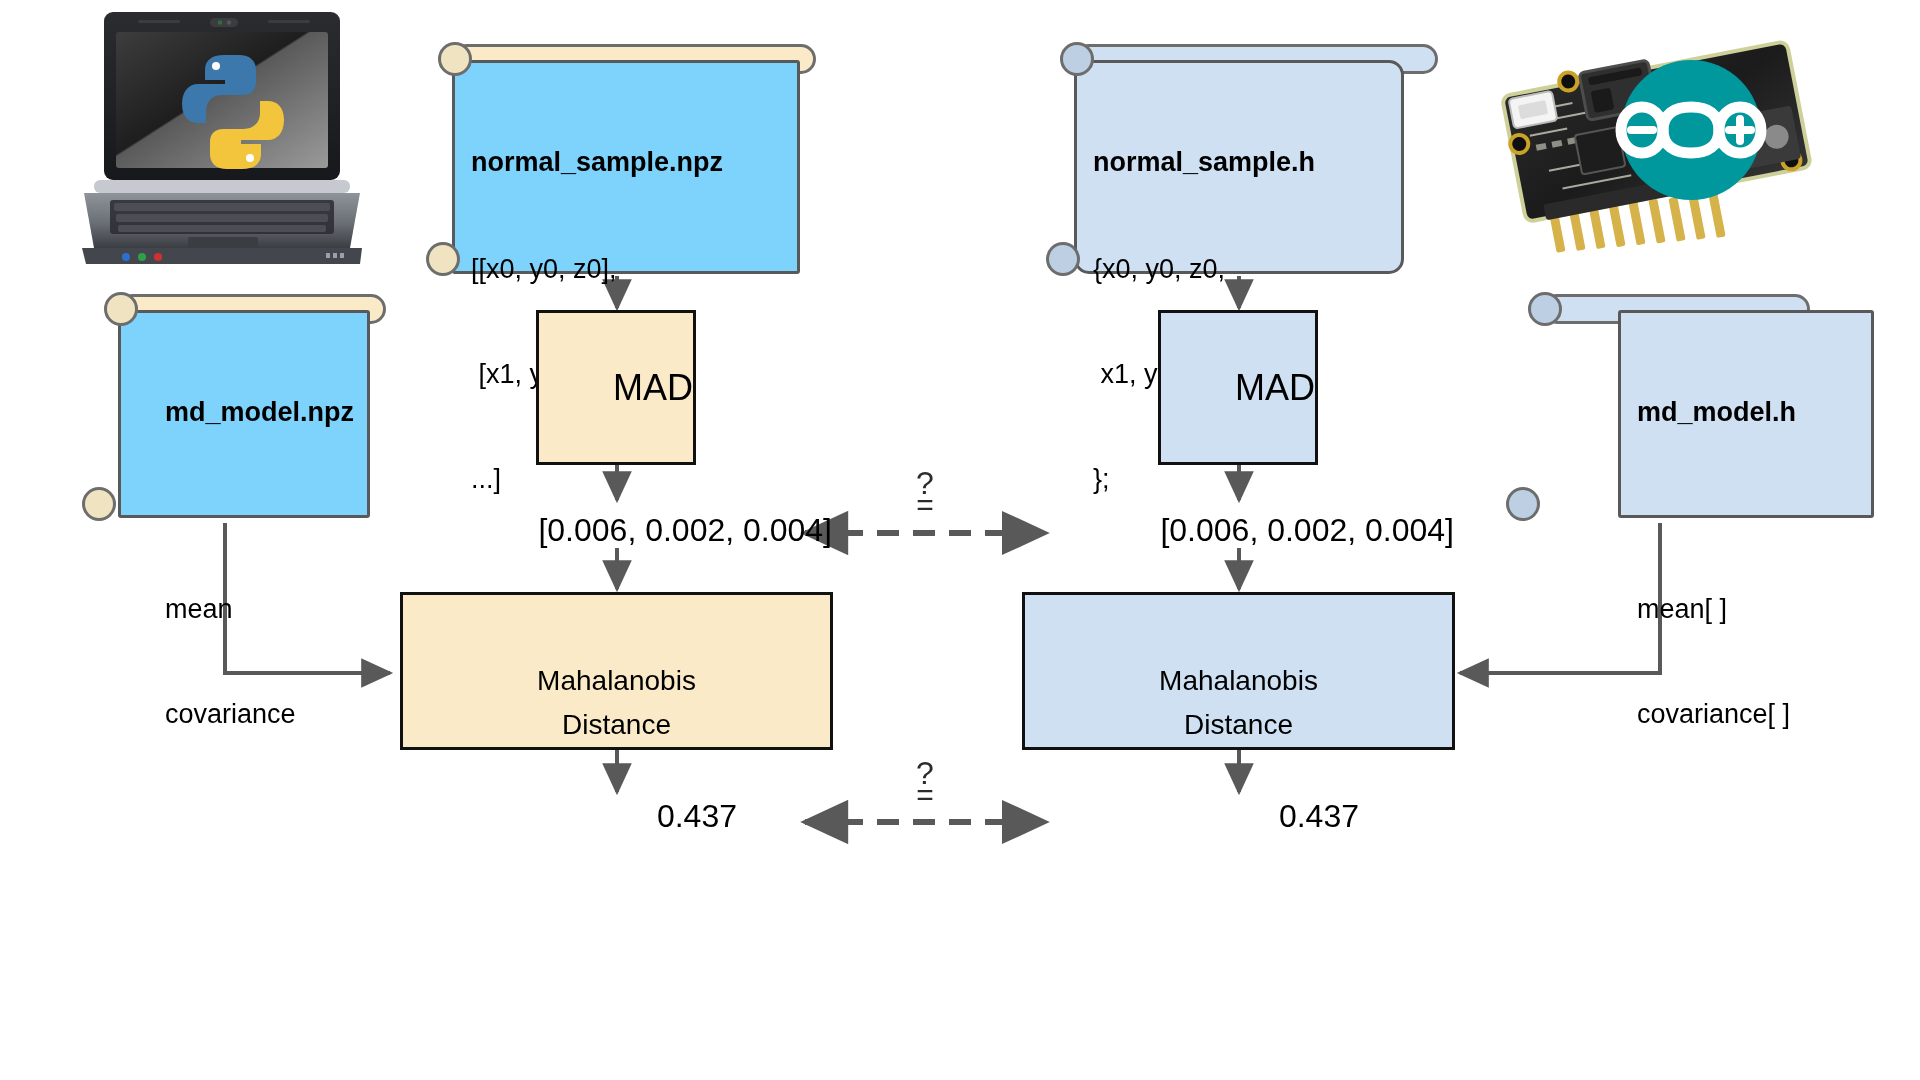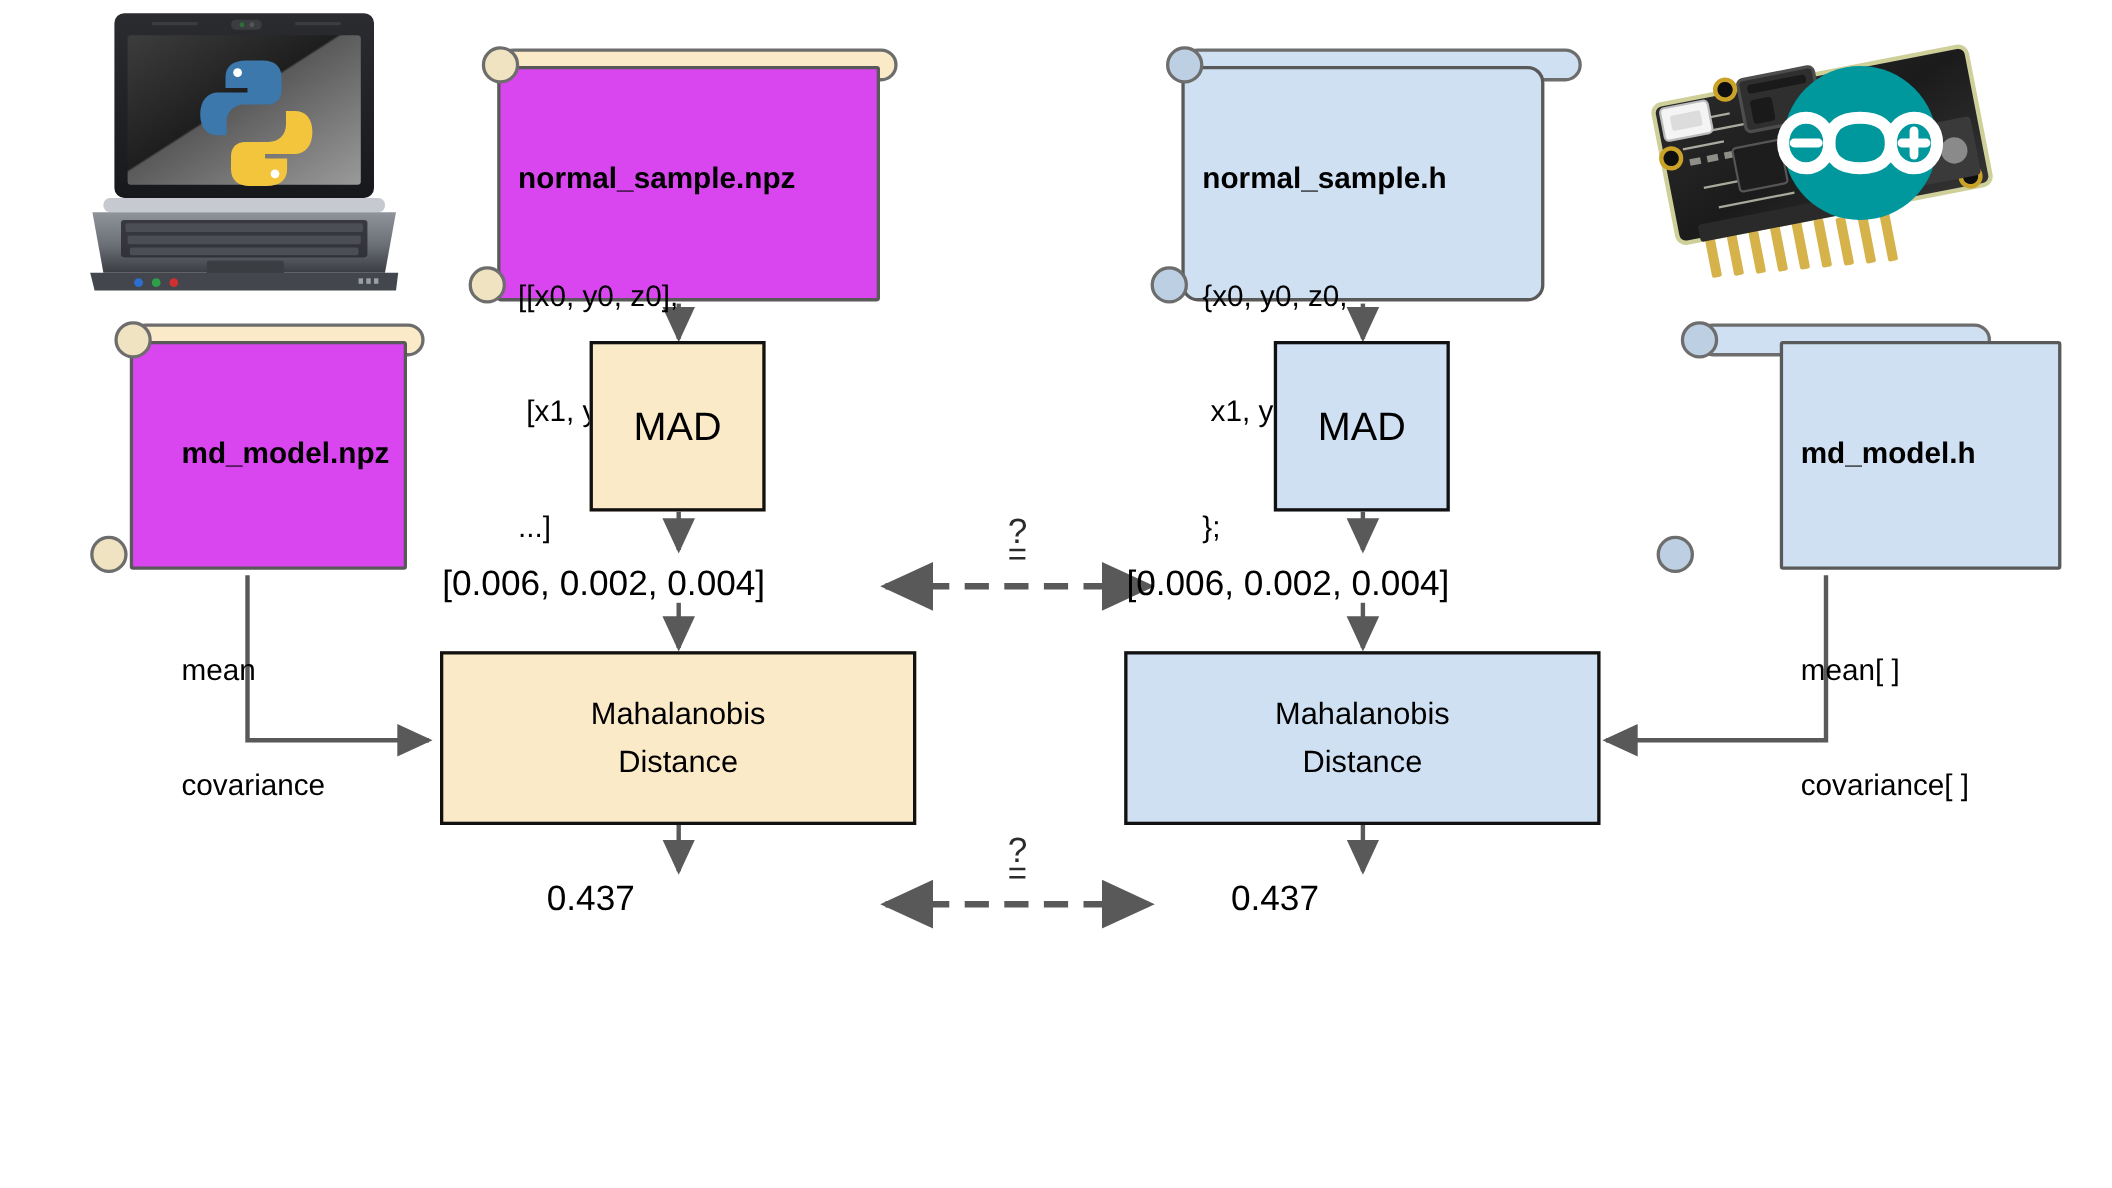--- a/index.html
+++ b/index.html
@@ -21,21 +21,21 @@
     position: absolute;
     box-sizing: border-box;
     border: 3px solid #595959;
     border-radius: 3px;
     padding: 12px 16px 10px 16px;
     font-size: 27px;
     line-height: 35px;
     color: #000;
     white-space: pre;
   }
-  .note.yellow { background: #d946ef; }
+  .note.yellow { background: #7dd3fc; }
   .note.blue   { background: #cfe0f2; }
   .note .title {
     font-weight: bold;
     display: block;
     margin-bottom: 2px;
   }
   .note .body { display: block; }
   .note .spacer { display:block; height: 20px; }
 
   
@@ -58,37 +58,37 @@
   .curl-tab.yellow { background: #fbeac8; }
   .curl-tab.blue   { background: #cfe0f2; }
 
   
   .pbox {
     position: absolute;
     box-sizing: border-box;
     border: 3px solid #111;
     display: flex;
     align-items: center;
-    justify-content: center;
+    justify-content: flex-end;
     text-align: center;
     font-size: 36px;
     line-height: 44px;
     color: #000;
   }
   .pbox.yellow { background: #fbeac8; }
   .pbox.blue   { background: #cfe0f2; }
   .pbox.big { font-size: 28px; }
 
   
   .valtext {
     position: absolute;
     font-size: 32px;
     color: #000;
     white-space: nowrap;
-    text-align: left;
+    text-align: right;
   }
 
   
   #wires { position: absolute; left:0; top:0; width:1920px; height:1080px; }
 
   
   .eqmark {
     position: absolute;
     font-size: 34px;
     line-height: 26px;

